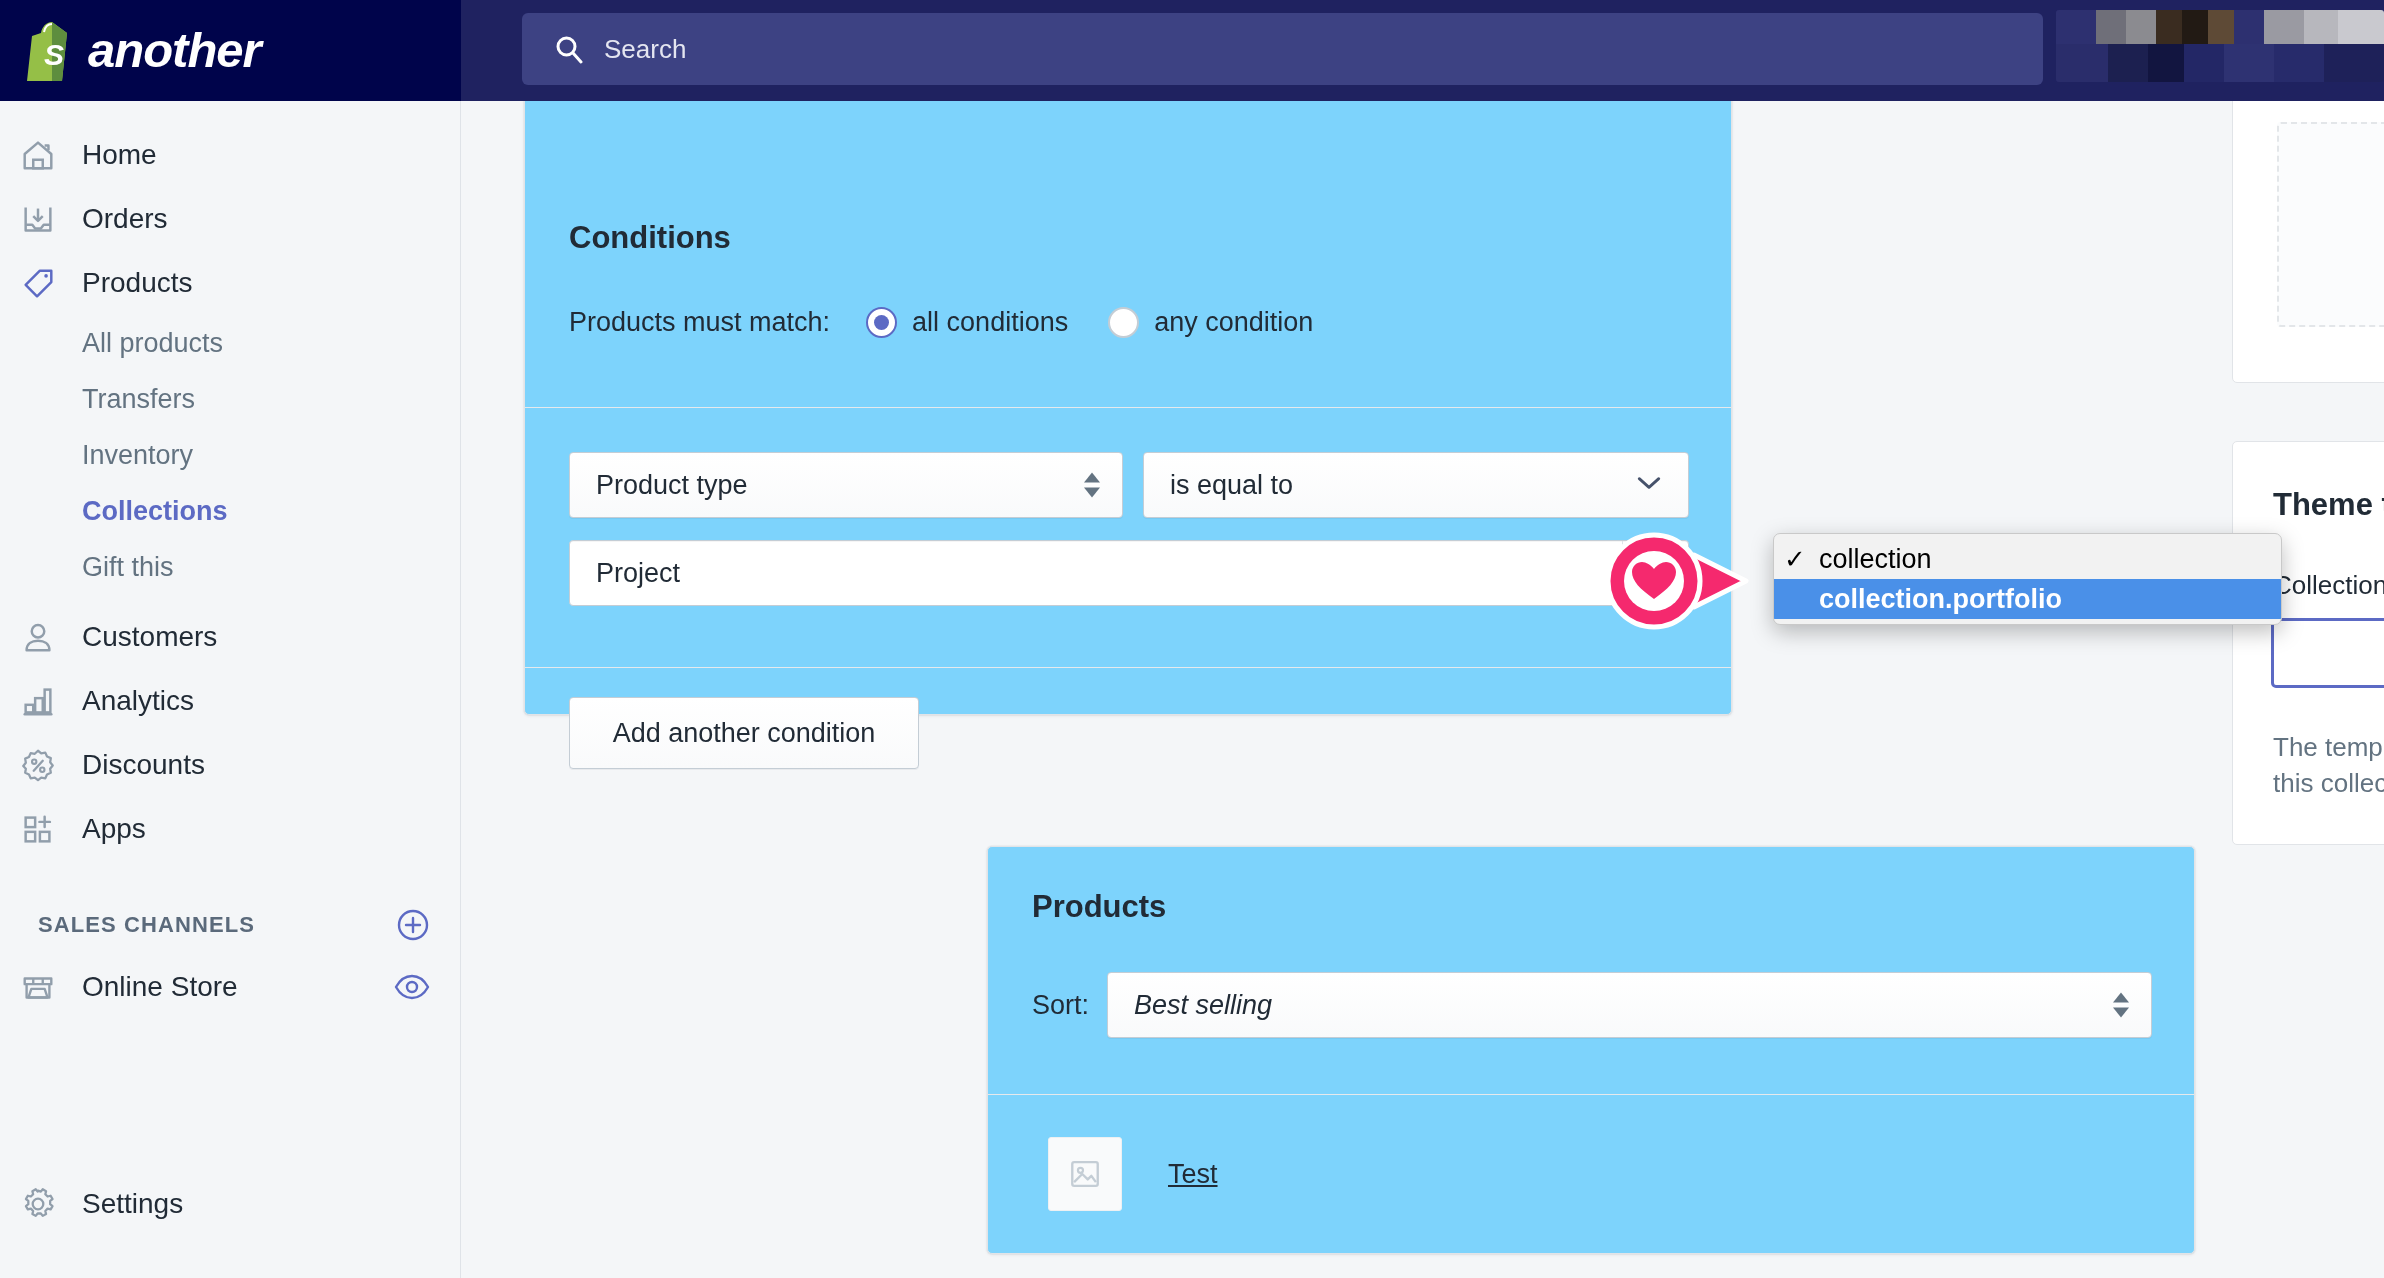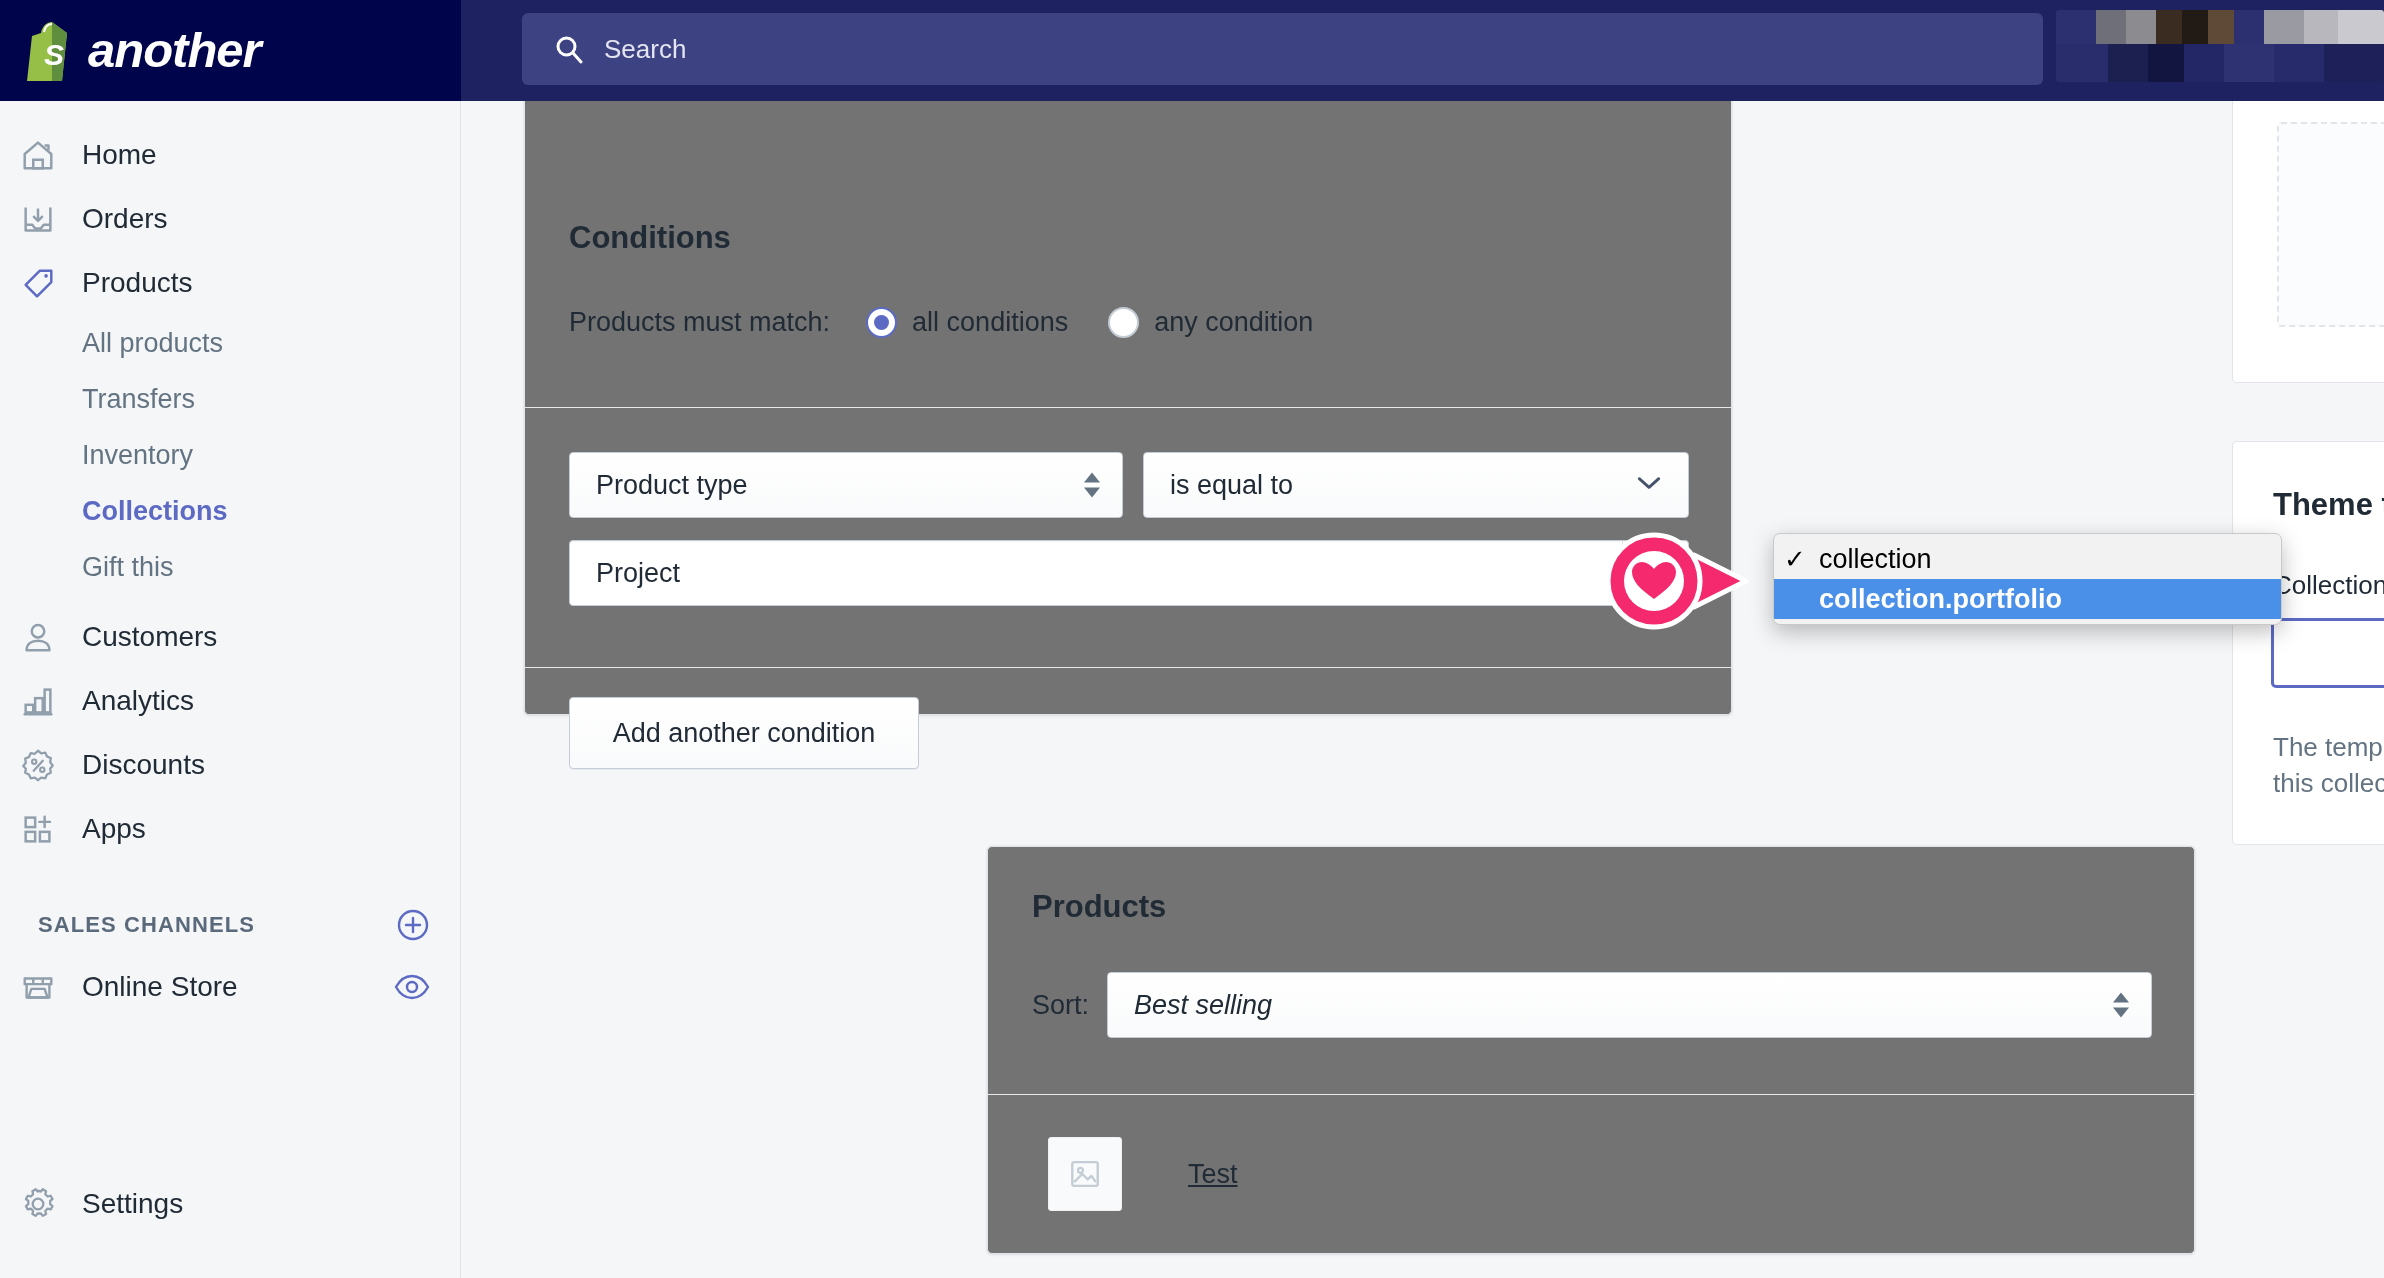--- a/index.html
+++ b/index.html
@@ -127,21 +127,21 @@
   
   #content {
     position: absolute;
     top: 101px; left: 462px;
     width: 1922px; height: 1177px;
     background: #f4f6f8;
     overflow: hidden;
   }
 
   .card {
-    background: #737373;
+    background: #7dd3fc;
     border: 1px solid #e1e4e8;
     border-radius: 5px;
     box-shadow: 0 0 0 1px rgba(63,63,68,0.03), 0 1px 3px rgba(63,63,68,0.10);
   }
 
   
   #conditions-card {
     position: absolute;
     left: 62px; top: -10px;
     width: 1208px; height: 624px;
@@ -261,21 +261,21 @@
   #sel-sort {
     position: relative; left: 0; top: 0;
     width: 1045px; height: 66px; margin-left: 18px; font-style: italic;
   }
   #products-divider {
     position: absolute; left: 0; top: 247px;
     width: 1206px; height: 1px; background: #e6e9ec;
   }
   #product-row {
     position: absolute; left: 60px; top: 290px;
-    display: flex; align-items: center; gap: 20px;
+    display: flex; align-items: center;
   }
   #product-thumb {
     width: 74px; height: 74px;
     background: #f9fafb;
     border: 1px solid #eef0f2;
     border-radius: 3px;
     display: flex; align-items: center; justify-content: center;
     flex: 0 0 auto;
   }
   #product-name {

